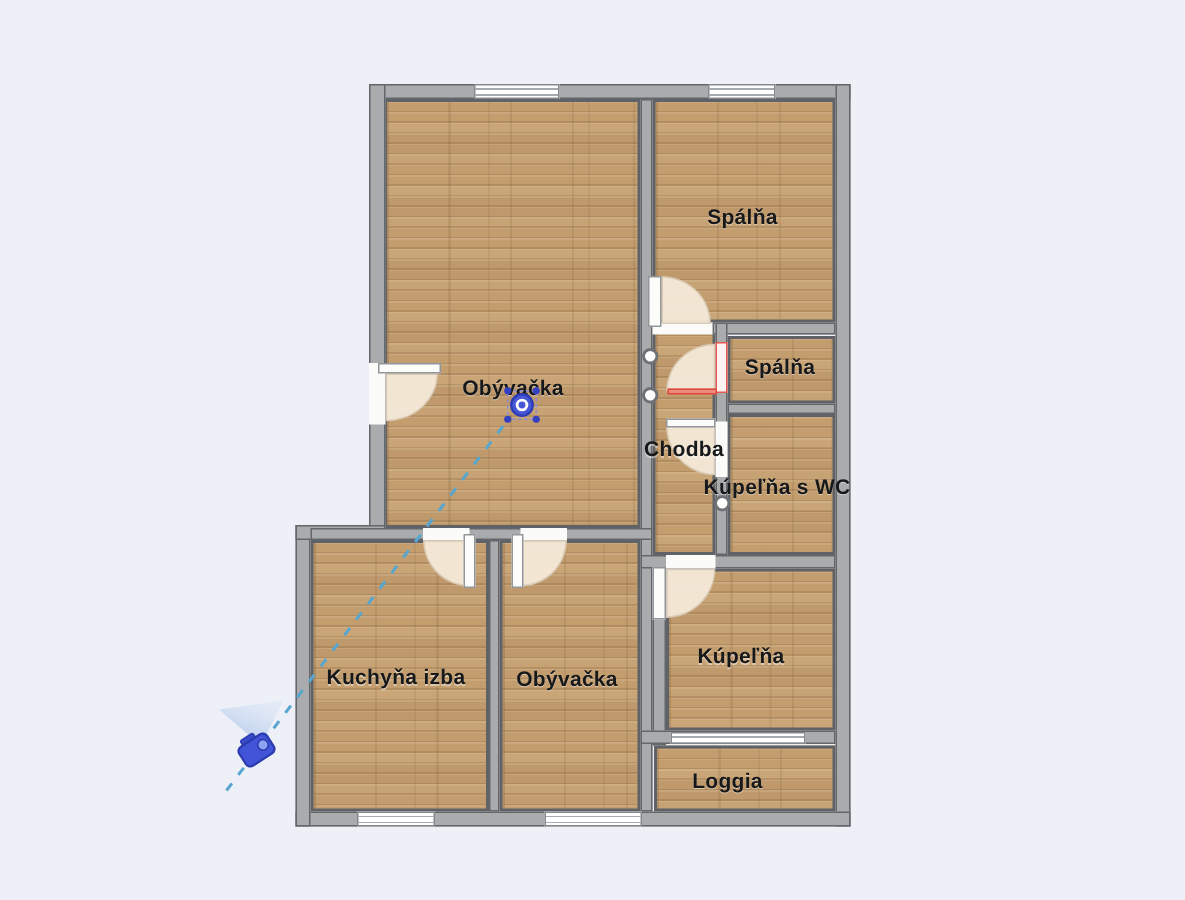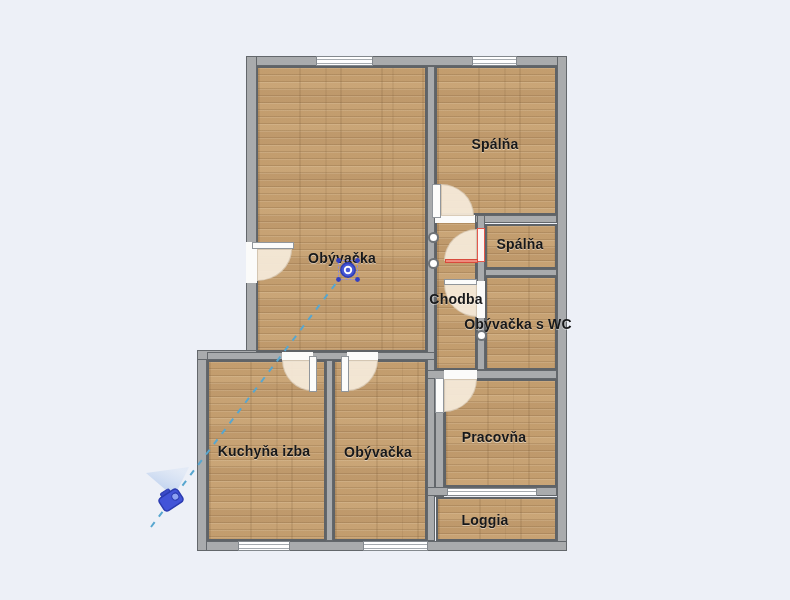--- a/index.html
+++ b/index.html
@@ -111,22 +111,22 @@
   <div class="leaf red" style="left:445px;top:259px;width:33px;height:4px;"></div>
   <div class="leaf" style="left:444px;top:279px;width:33px;height:6px;"></div>
   <div class="leaf" style="left:435px;top:378px;width:9px;height:35px;"></div>
   <div class="leaf" style="left:309px;top:356px;width:8px;height:36px;"></div>
   <div class="leaf" style="left:341px;top:356px;width:8px;height:36px;"></div>
 
   <div class="room-label" style="left:342px;top:215px;margin-top:43px;">Obývačka</div>
   <div class="room-label" style="left:495px;top:144px;">Spálňa</div>
   <div class="room-label" style="left:520px;top:244px;">Spálňa</div>
   <div class="room-label" style="left:456px;top:299px;">Chodba</div>
-  <div class="room-label" style="left:518px;top:324px;">Obývačka s WC</div>
-  <div class="room-label" style="left:494px;top:437px;">Pracovňa</div>
+  <div class="room-label" style="left:518px;top:324px;">Kúpeľňa s WC</div>
+  <div class="room-label" style="left:494px;top:437px;">Kúpeľňa</div>
   <div class="room-label" style="left:264px;top:451px;">Kuchyňa izba</div>
   <div class="room-label" style="left:378px;top:452px;">Obývačka</div>
   <div class="room-label" style="left:485px;top:520px;">Loggia</div>
 
   <div class="handle" style="left:428px;top:232px;"></div>
   <div class="handle" style="left:428px;top:258px;"></div>
   <div class="handle" style="left:476px;top:330px;"></div>
 
   <svg id="overlay" width="790" height="600" viewBox="0 0 790 600">
     <defs>

